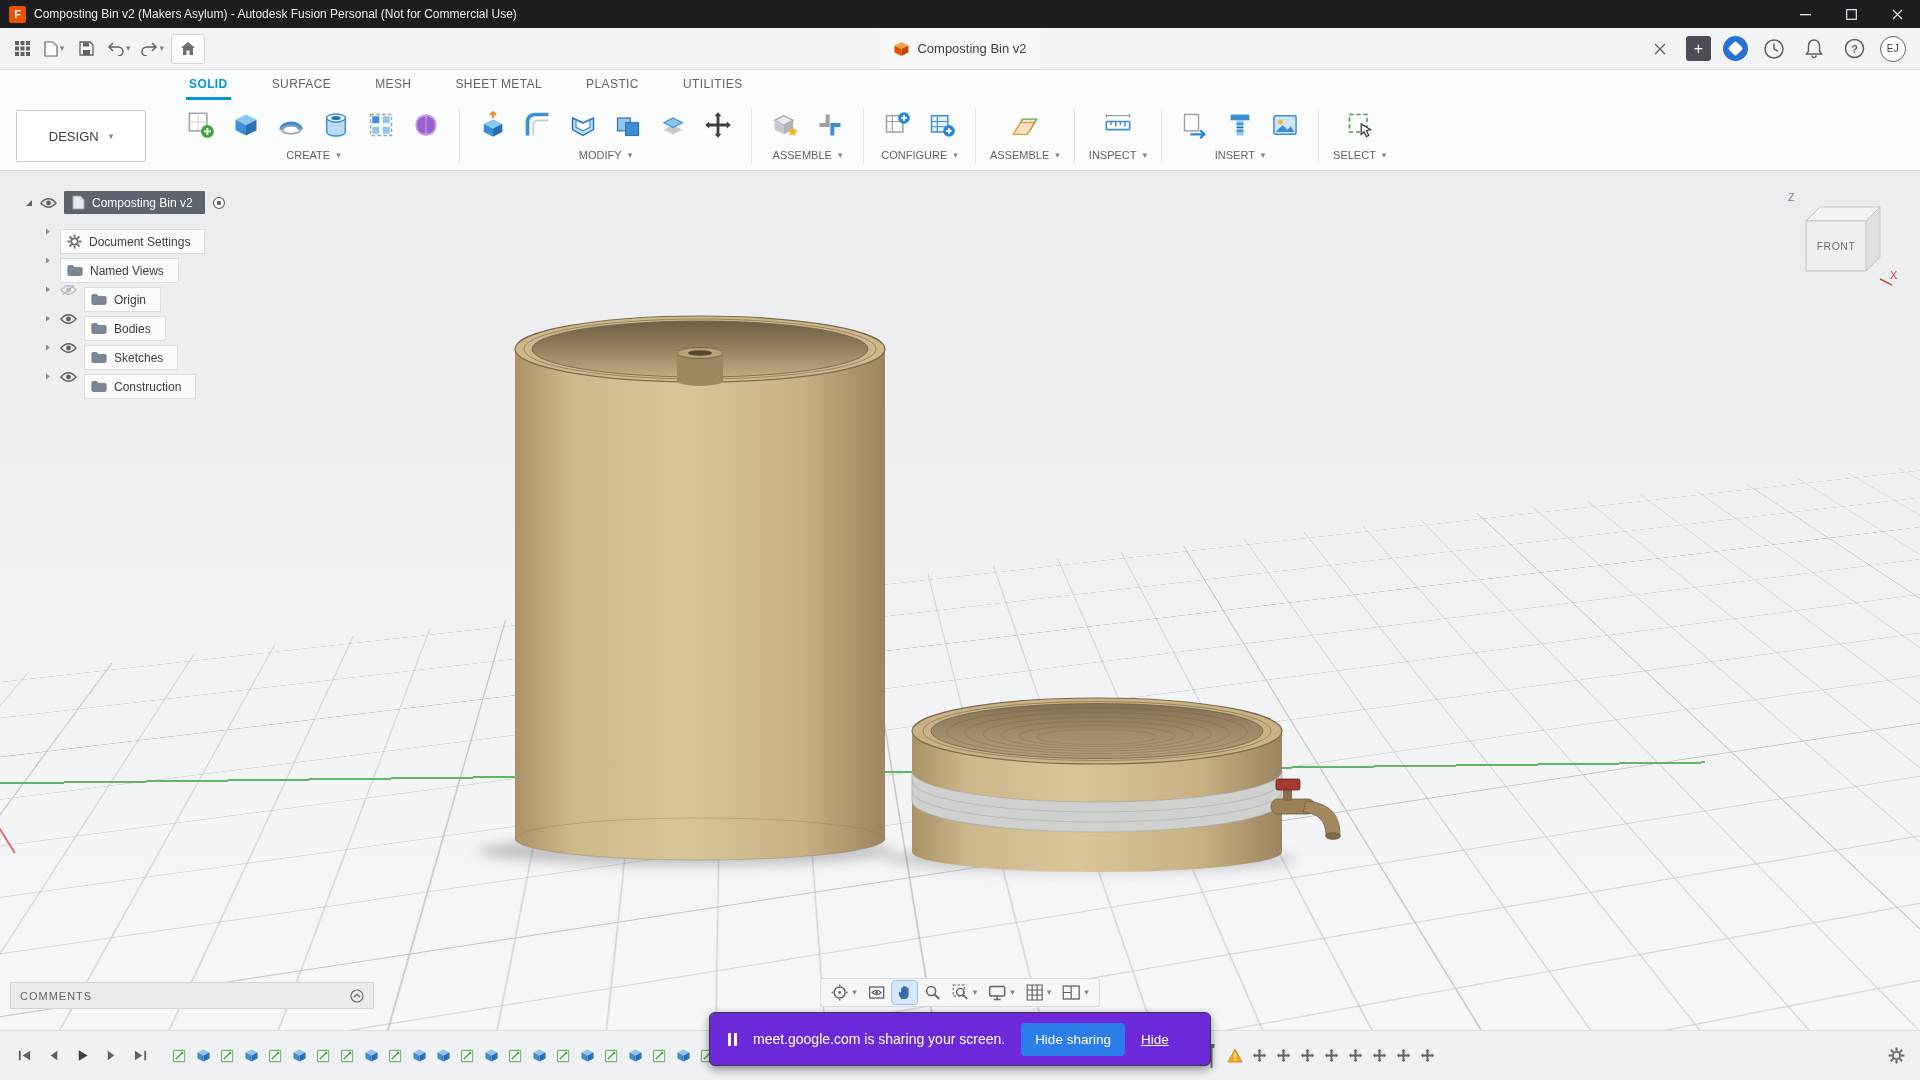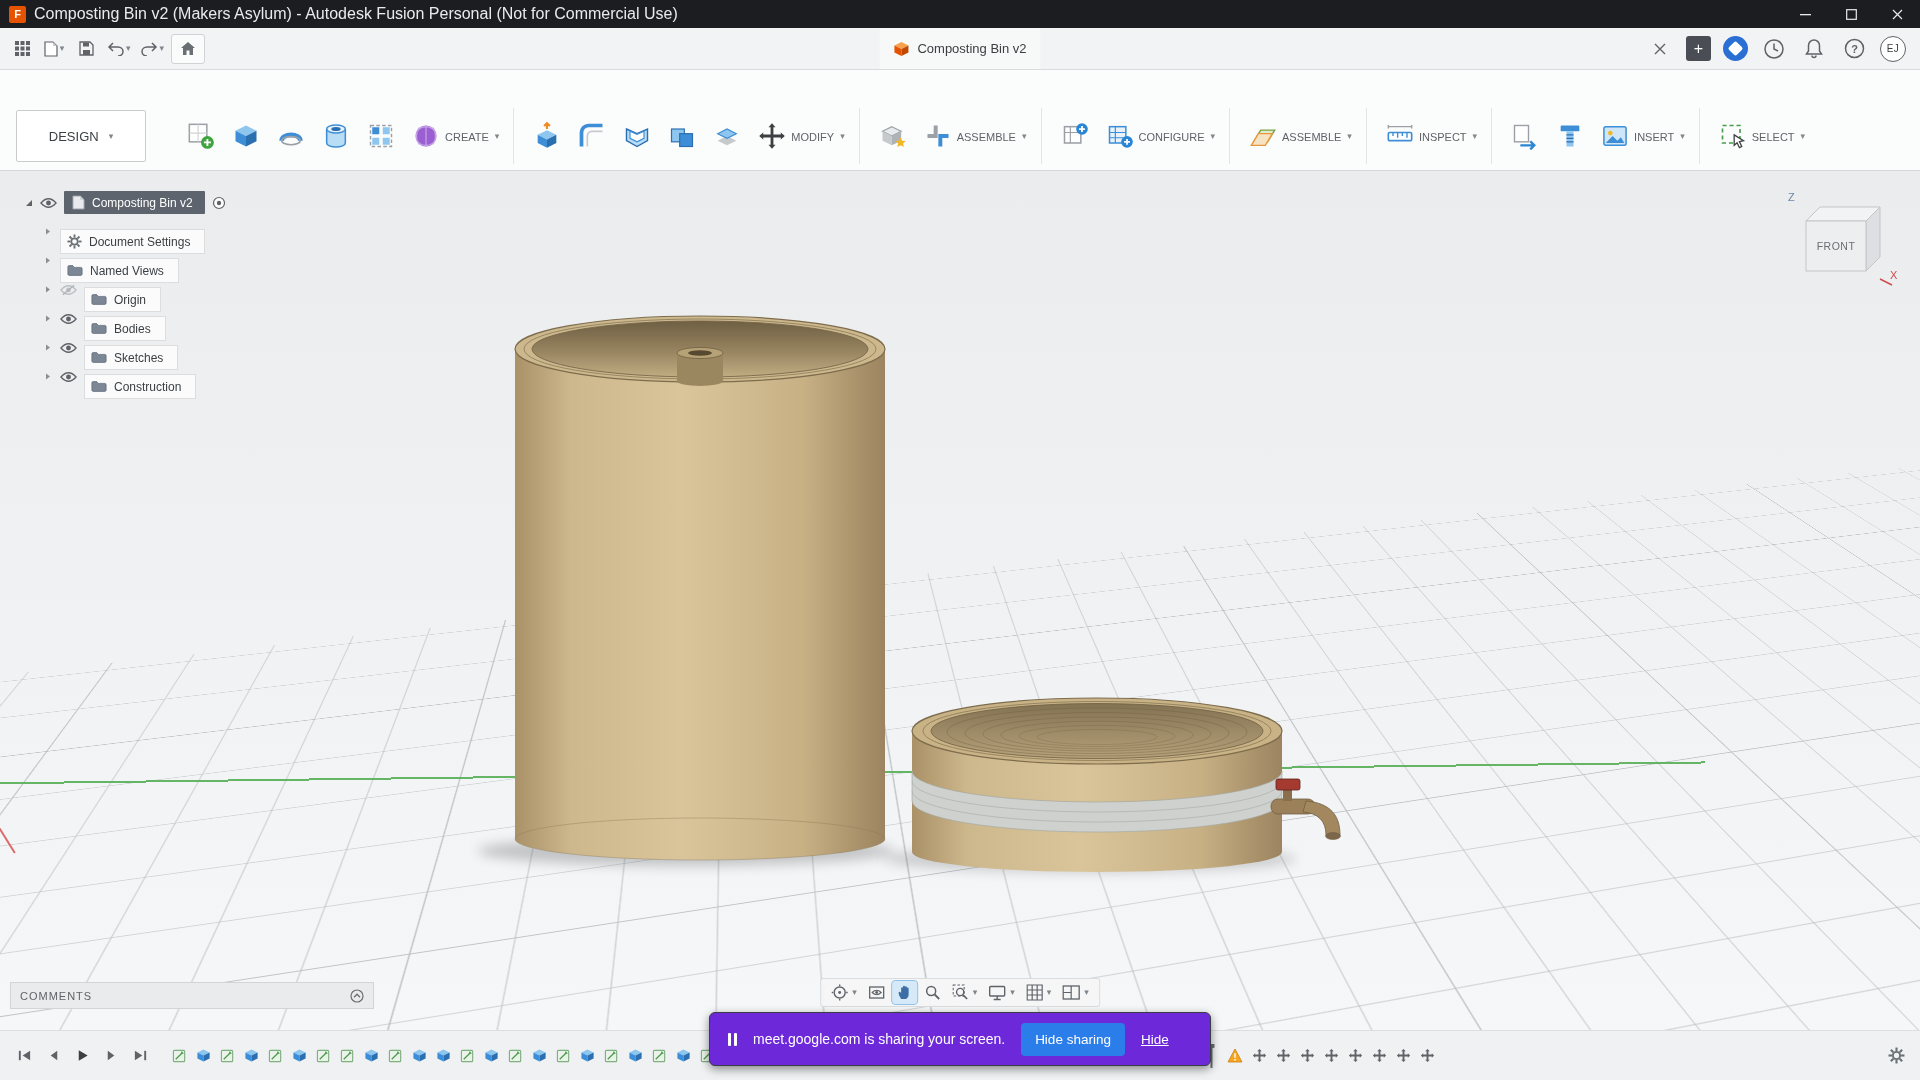--- a/index.html
+++ b/index.html
@@ -3,21 +3,21 @@
 <meta charset="utf-8">
 <style>
   * { margin:0; padding:0; box-sizing:border-box; }
   html,body { width:1920px; height:1080px; overflow:hidden; }
   body { position:relative; font-family:"Liberation Sans",sans-serif; background:#eceef0; user-select:none; color:#3c4043; }
   svg { display:block; }
 
   
   .titlebar { position:absolute; top:0; left:0; right:0; height:28px; background:#1b1d21; display:flex; align-items:center; z-index:80; }
   .fusion-app-icon { width:17px; height:17px; margin:0 8px 0 9px; background:#e65300; border-radius:2px; color:#fff; font-size:11px; font-weight:bold; display:flex; align-items:center; justify-content:center; }
-  .titlebar-text { color:#e8eaed; font-size:16px; }
+  .titlebar-text { color:#e8eaed; font-size:12px; }
   .win-controls { margin-left:auto; display:flex; height:100%; }
   .win-btn { width:46px; height:100%; display:flex; align-items:center; justify-content:center; color:#e8eaed; }
 
   
   .appbar { position:absolute; top:28px; left:0; right:0; height:42px; background:#f2f3f4; border-bottom:1px solid #d9dadb; display:flex; align-items:center; z-index:70; }
   .appbar-left { display:flex; align-items:center; gap:4px; padding-left:8px; }
   .tool-btn { height:30px; min-width:28px; padding:0 3px; display:flex; align-items:center; justify-content:center; color:#5f6368; border-radius:3px; }
   .tool-btn.boxed { border:1px solid #d0d2d4; background:#fafbfb; width:34px; }
   .caret { font-size:9px; color:#80868b; margin-left:2px; line-height:1; }
   .doc-tab { position:absolute; left:50%; transform:translateX(-50%); display:flex; align-items:center; gap:8px; height:100%; padding:0 14px; font-size:13px; color:#3c4043; background:#f7f8f8; }
@@ -27,21 +27,21 @@
   .blue-orb::after { content:""; position:absolute; left:7px; top:7px; width:11px; height:11px; background:#fff; transform:rotate(45deg); border-radius:2px; }
   .avatar { width:26px; height:26px; border-radius:50%; background:#fff; border:1.5px solid #5f6368; display:flex; align-items:center; justify-content:center; font-size:10px; color:#3c4043; letter-spacing:.5px;text-align:center; }
 
   
   .ribbon { position:absolute; top:70px; left:0; right:0; height:101px; background:#fbfcfc; border-bottom:1px solid #d5d6d8; z-index:60; }
   .ribbon-tabs { position:absolute; top:2px; left:186px; display:flex; gap:38px; height:28px; align-items:flex-end; }
   .ribbon-tab { font-size:12px; letter-spacing:.4px; color:#5f6368; padding:4px 3px 6px; border-bottom:3px solid transparent; }
   .ribbon-tab.active { color:#0696d7; font-weight:bold; border-bottom-color:#0696d7; }
   .workspace-btn { position:absolute; left:16px; top:40px; width:130px; height:52px; background:#fff; border:1px solid #c9cbcd; border-radius:2px; display:flex; align-items:center; justify-content:center; gap:8px; font-size:13px; color:#3c4043; }
   .ribbon-tools { position:absolute; left:168px; top:32px; right:0; height:68px; display:flex; align-items:stretch; }
-  .tool-group { display:flex; flex-direction:row; align-items:center; padding:0 14px; }
+  .tool-group { display:flex; flex-direction:column; align-items:center; padding:0 14px; }
   .group-icons { display:flex; gap:7px; align-items:center; height:46px; }
   .ribbon-icon { width:38px; height:40px; display:flex; align-items:center; justify-content:center; border-radius:3px; }
   .group-label { font-size:11px; color:#5f6368; display:flex; gap:4px; align-items:center; margin-top:1px; }
   .v-div { width:1px; background:#e3e4e6; margin:6px 0; }
 
   
   .canvas { position:absolute; top:171px; left:0; right:0; height:859px; overflow:hidden; background:linear-gradient(#eaecee 0%, #f1f2f4 55%, #f6f7f8 100%); }
   .grid-plane { position:absolute; left:-55%; top:44%; width:230%; height:240%;
     background-image:
       repeating-linear-gradient(0deg, rgba(160,166,173,.55) 0 1px, transparent 1px 64px),
@@ -203,20 +203,28 @@
     <div class="avatar">EJ</div>
   </div>
 </div>
 
 <div class="ribbon">
   <div class="workspace-btn">
     <span>DESIGN</span>
     <span class="caret">▾</span>
   </div>
 
+  <div class="ribbon-tabs">
+    <div class="ribbon-tab active">SOLID</div>
+    <div class="ribbon-tab">SURFACE</div>
+    <div class="ribbon-tab">MESH</div>
+    <div class="ribbon-tab">SHEET METAL</div>
+    <div class="ribbon-tab">PLASTIC</div>
+    <div class="ribbon-tab">UTILITIES</div>
+  </div>
 
   <div class="ribbon-tools">
 
     <div class="tool-group">
       <div class="group-icons">
         <div class="ribbon-icon">
             <svg width="28" height="28" viewBox="0 0 24 24">
               <rect x="2" y="2" width="15" height="15" fill="#fff" stroke="#9aa0a6" stroke-width="1.3"></rect>
               <path d="M2 9.5 H17 M9.5 2 V17" stroke="#d0d3d6" stroke-width="1"></path>
               <circle cx="17.5" cy="17.5" r="5.5" fill="#3fa33f"></circle>

